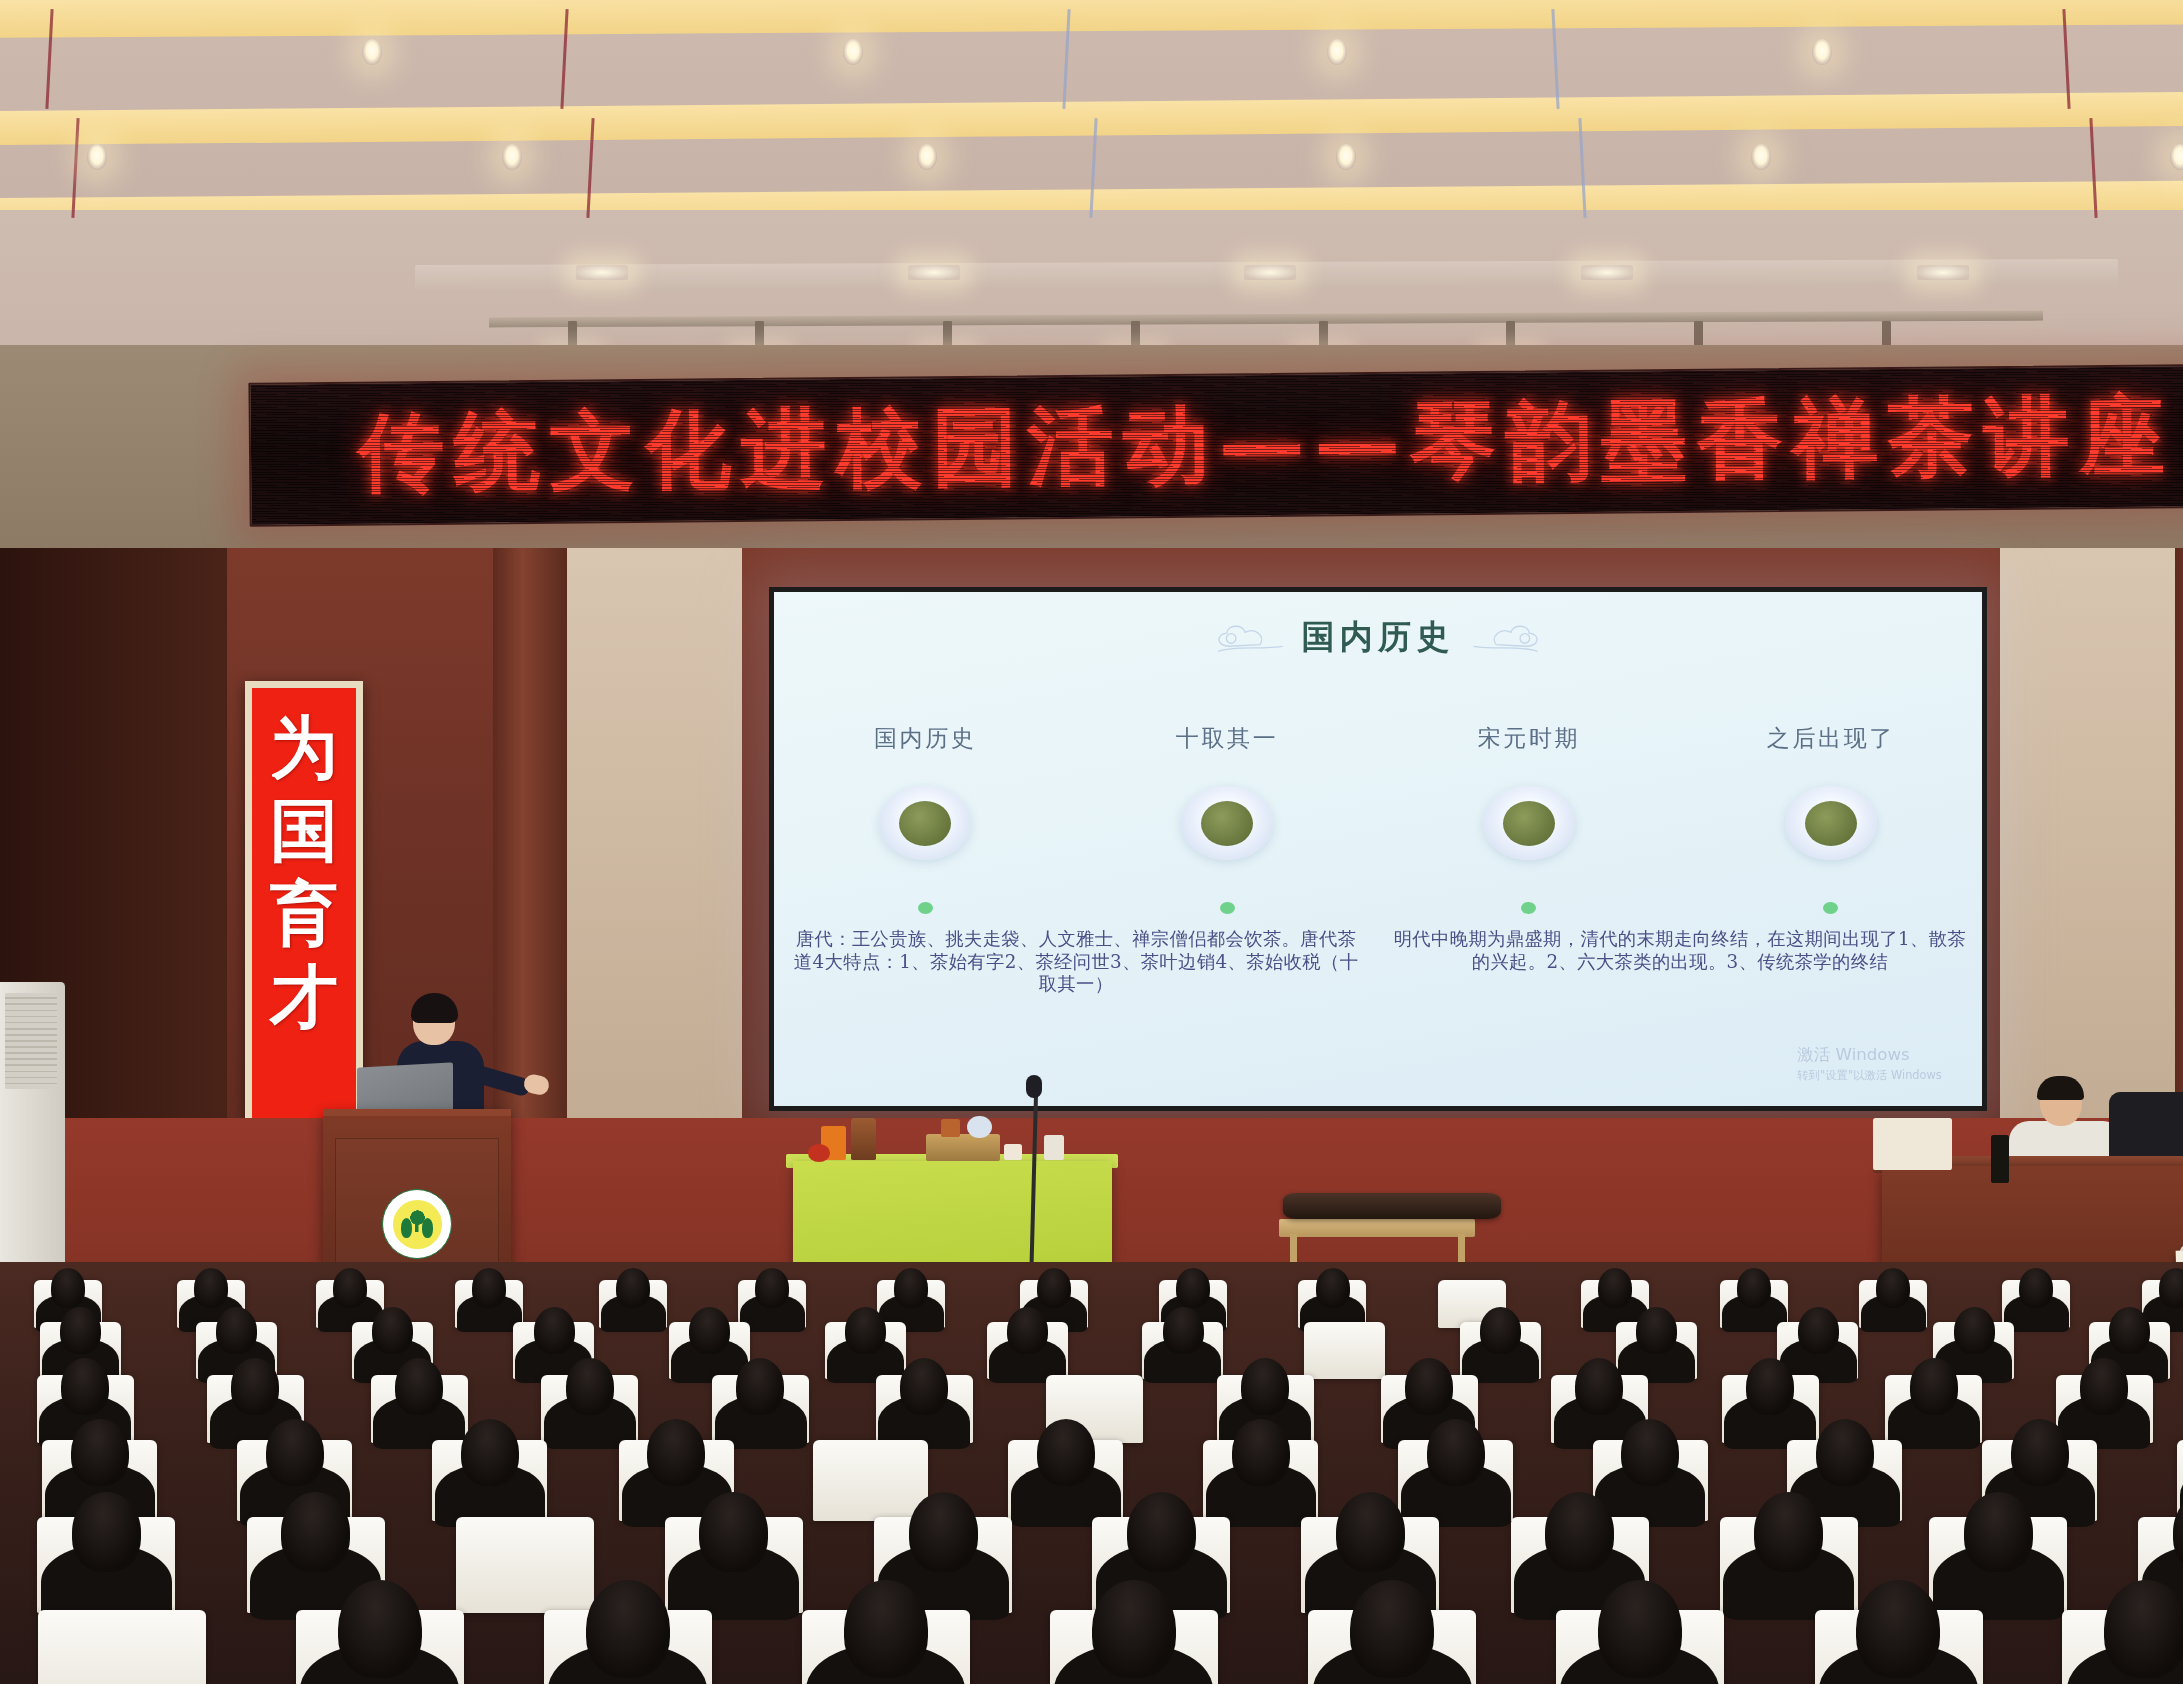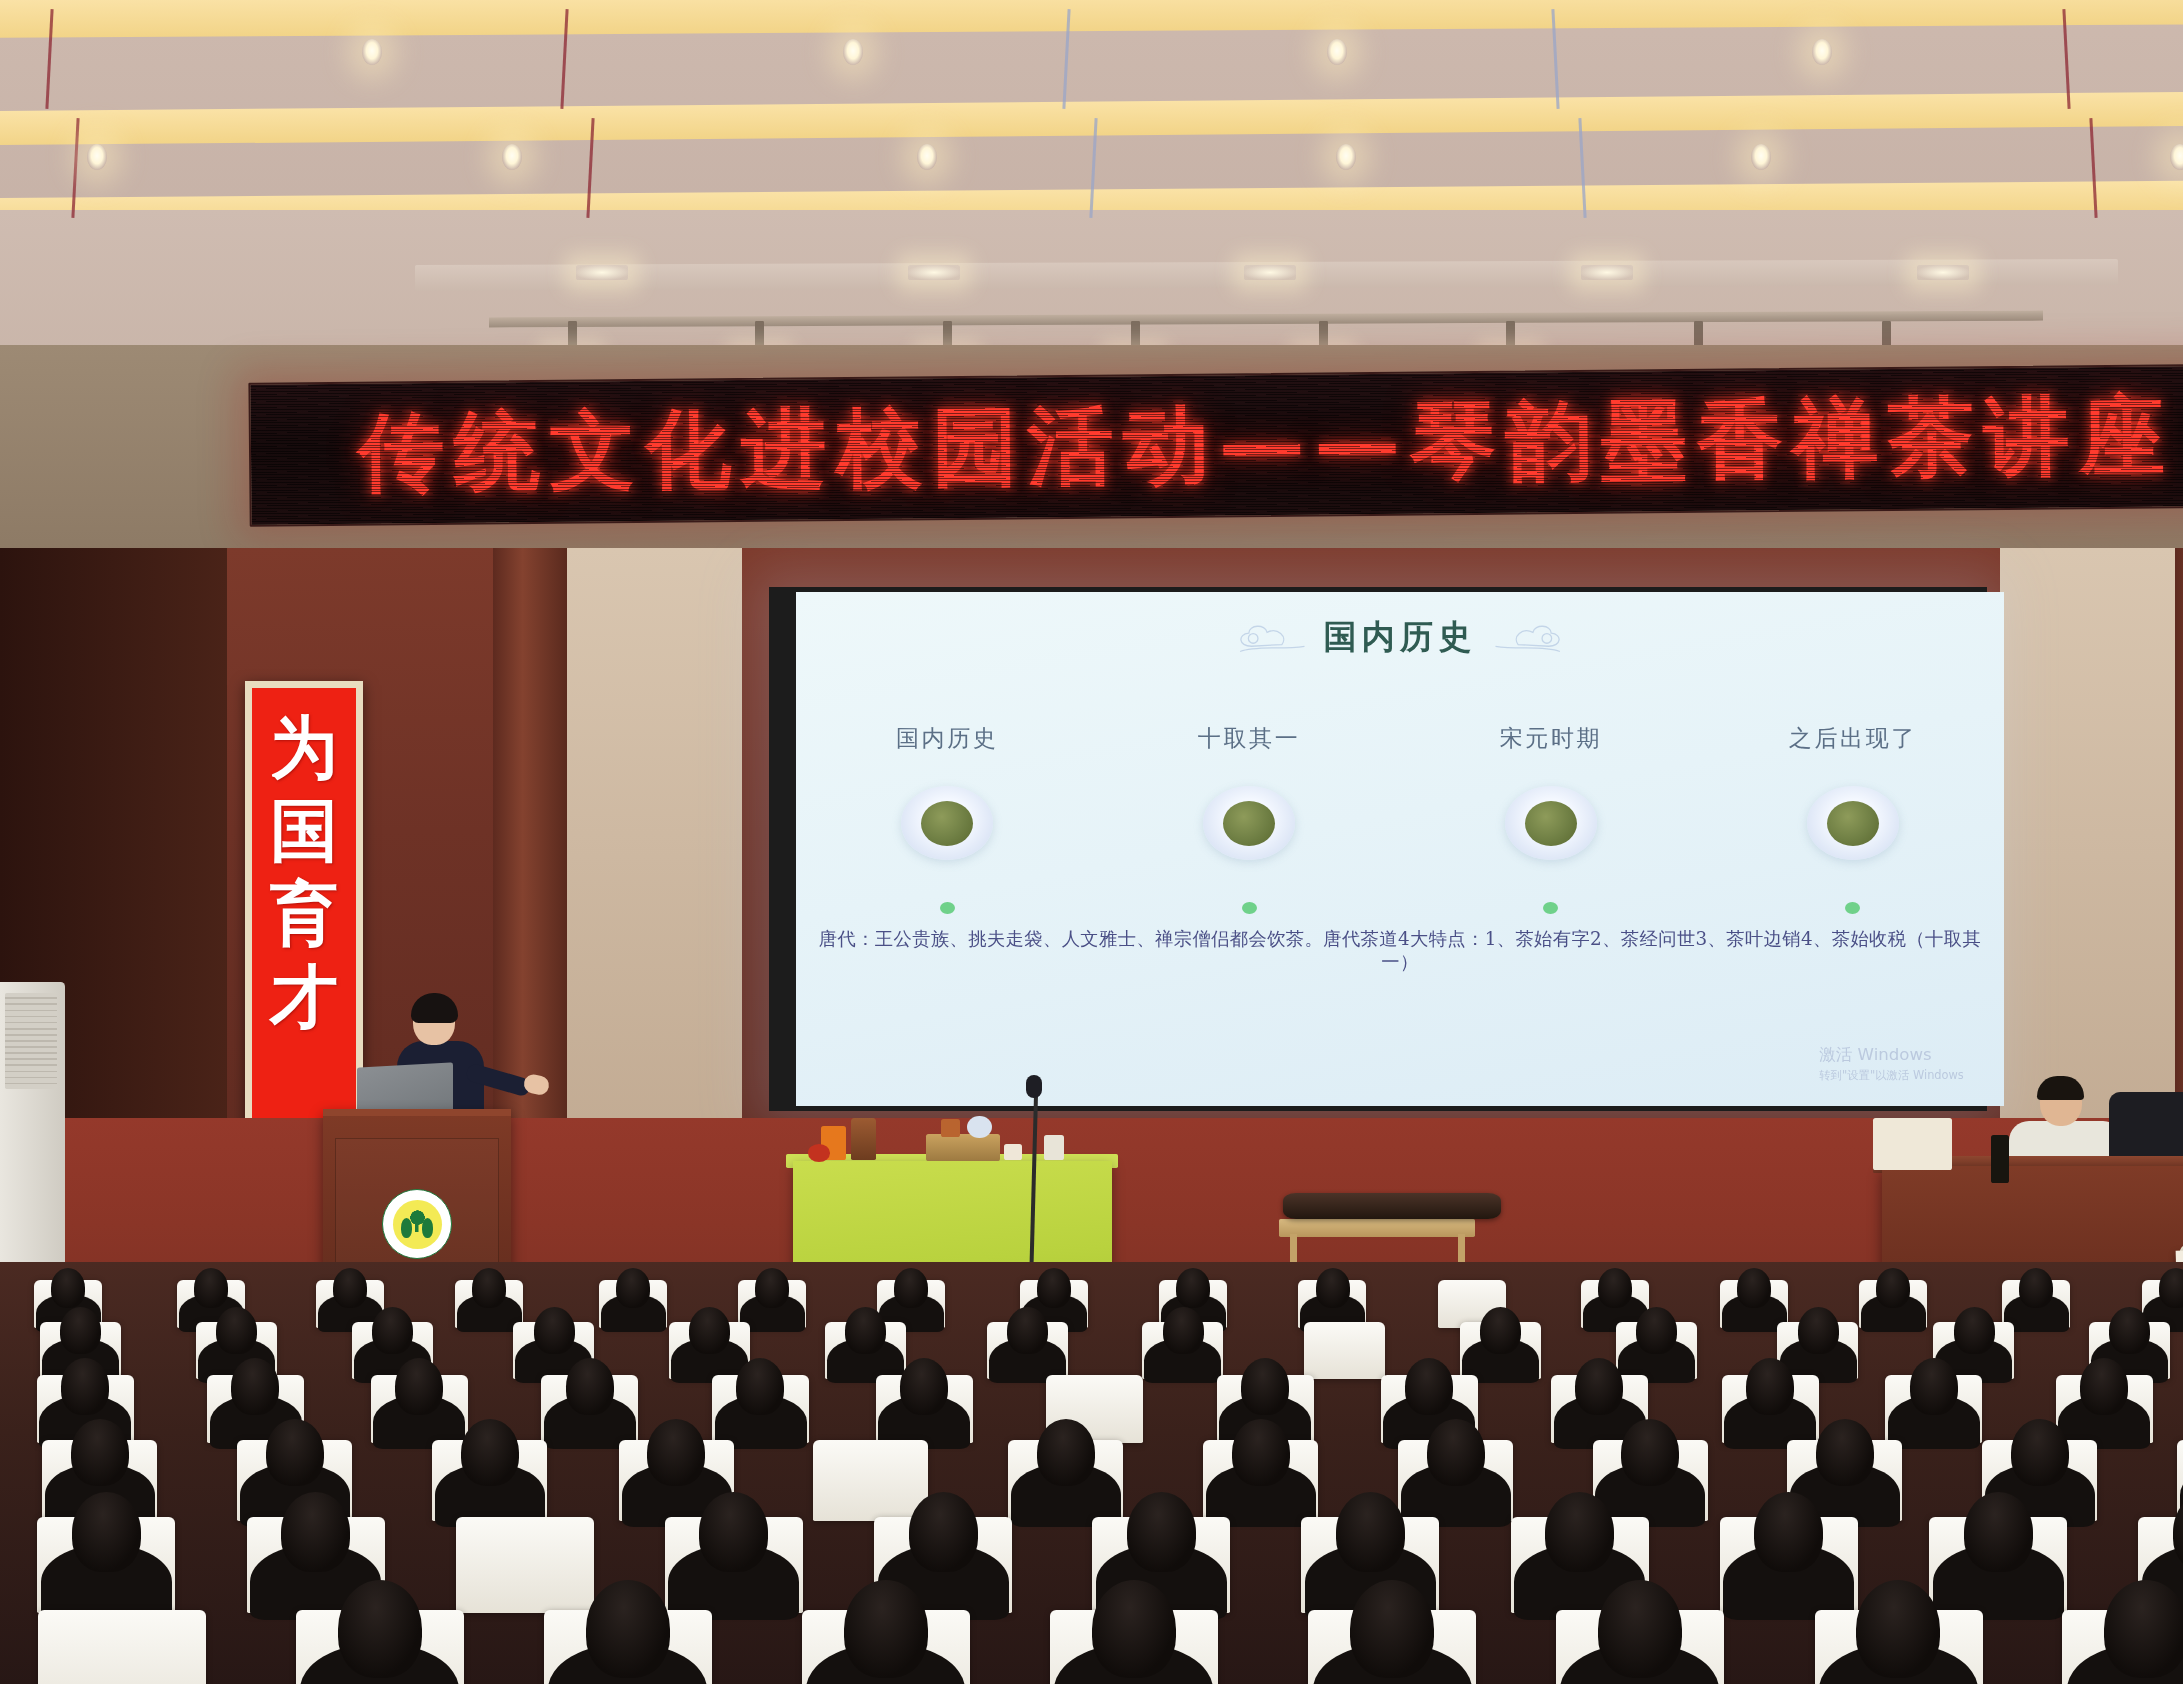--- a/index.html
+++ b/index.html
@@ -71,21 +71,21 @@
     justify-content:flex-start;height:100%;padding-top:26px;gap:15px;}
   .redbanner .ch{color:#fff;font-size:68px;line-height:1;font-weight:bold;
     font-family:"DejaVu Sans","Liberation Sans",sans-serif;
     text-shadow:0.9px 1.3px 2.6px rgba(120,0,0,.5);}
 
   
   .screen-frame{position:absolute;left:769px;top:587px;width:1218px;height:524px;
     background:#1c1c1c;padding:5.2px;box-shadow:0 0 52px 17.5px rgba(200,220,255,0.18);}
   .slide{position:relative;width:100%;height:100%;
     background:linear-gradient(170deg,#eef8fa 0%,#e6f3f8 45%,#dcecf5 100%);
-    overflow:hidden;margin-left:22px;}
+    overflow:hidden;}
   .slide-title-wrap{position:absolute;left:0;right:0;top:23px;
     display:flex;align-items:center;justify-content:center;gap:15.7px;}
   .cloud{width:74px;height:34px;opacity:.5;}
   .slide-title{font-size:33px;font-weight:bold;letter-spacing:5.2px;
     color:#2f5b52;font-family:"DejaVu Serif","Liberation Serif",serif;}
   .periods{position:absolute;left:0;right:0;top:131px;display:flex;}
   .period-col{flex:1;text-align:center;}
   .period-h{font-size:23px;letter-spacing:2.6px;color:#5b6f86;
     font-family:"DejaVu Serif","Liberation Serif",serif;}
   .leaf-row{position:absolute;left:0;right:0;top:194px;display:flex;}
@@ -344,20 +344,21 @@
         <div class="bcell">
             <div class="dot"></div>
           </div>
         <div class="bcell">
             <div class="dot"></div>
           </div>
       </div>
 
       <div class="bodies">
         <div class="bodycol">唐代：王公贵族、挑夫走袋、人文雅士、禅宗僧侣都会饮茶。唐代茶道4大特点：1、茶始有字2、茶经问世3、茶叶边销4、茶始收税（十取其一）</div>
+        <div class="bodycol">明代中晚期为鼎盛期，清代的末期走向终结，在这期间出现了1、散茶的兴起。2、六大茶类的出现。3、传统茶学的终结</div>
       </div>
 
       <div class="watermark">
         <div class="wm1">激活 Windows</div>
         <div class="wm2">转到"设置"以激活 Windows</div>
       </div>
     </div>
   </div>
 
   <div class="stage-floor"></div>

